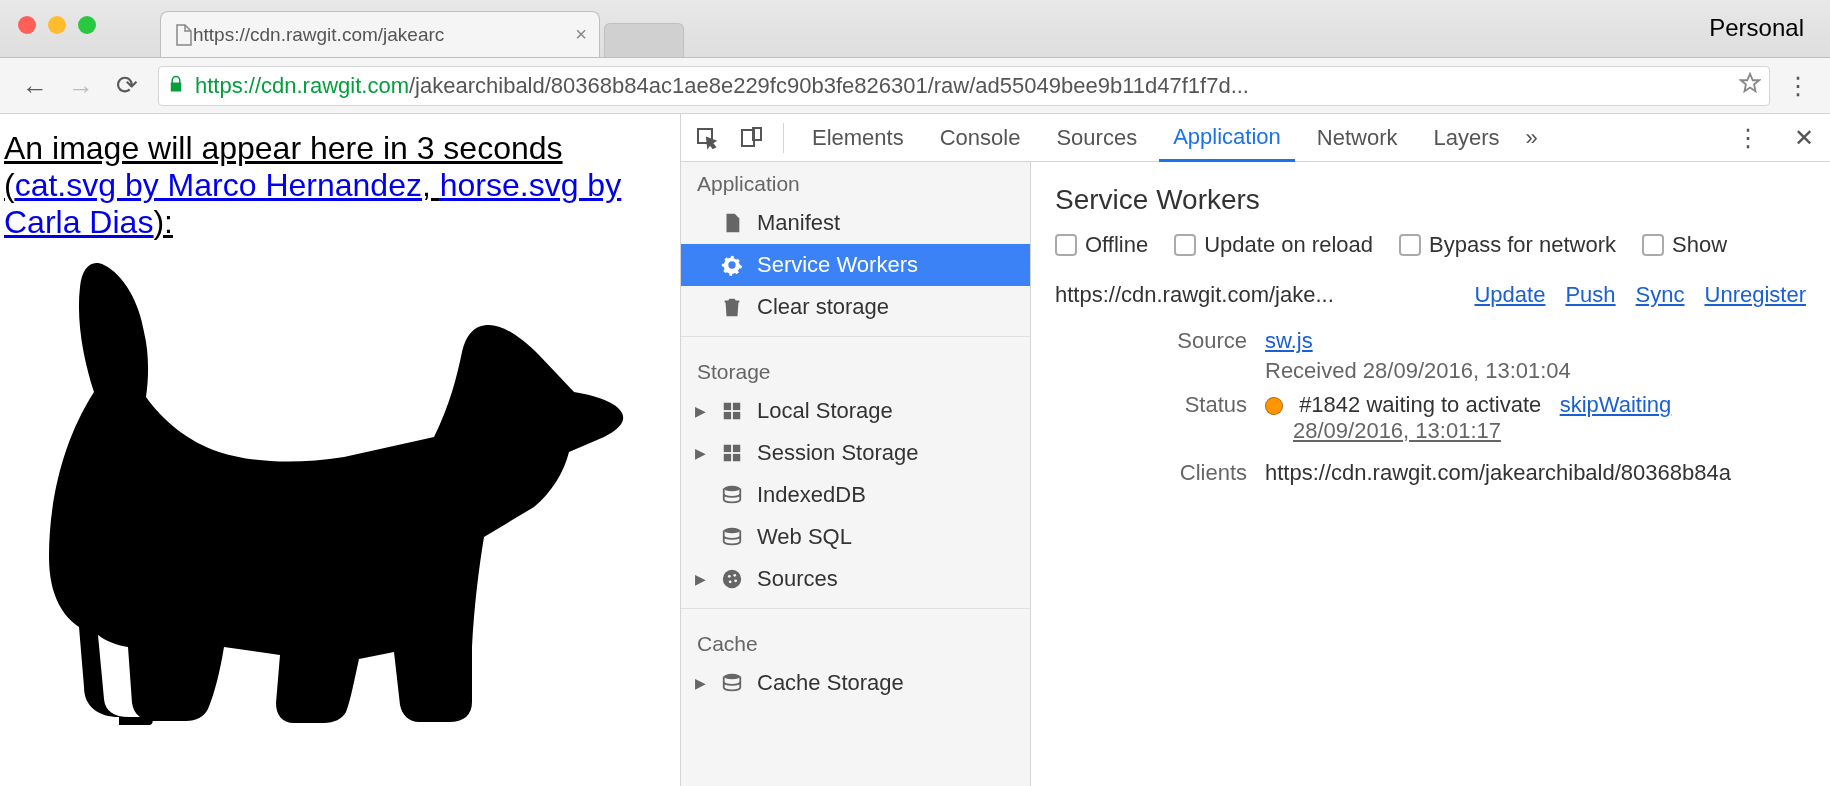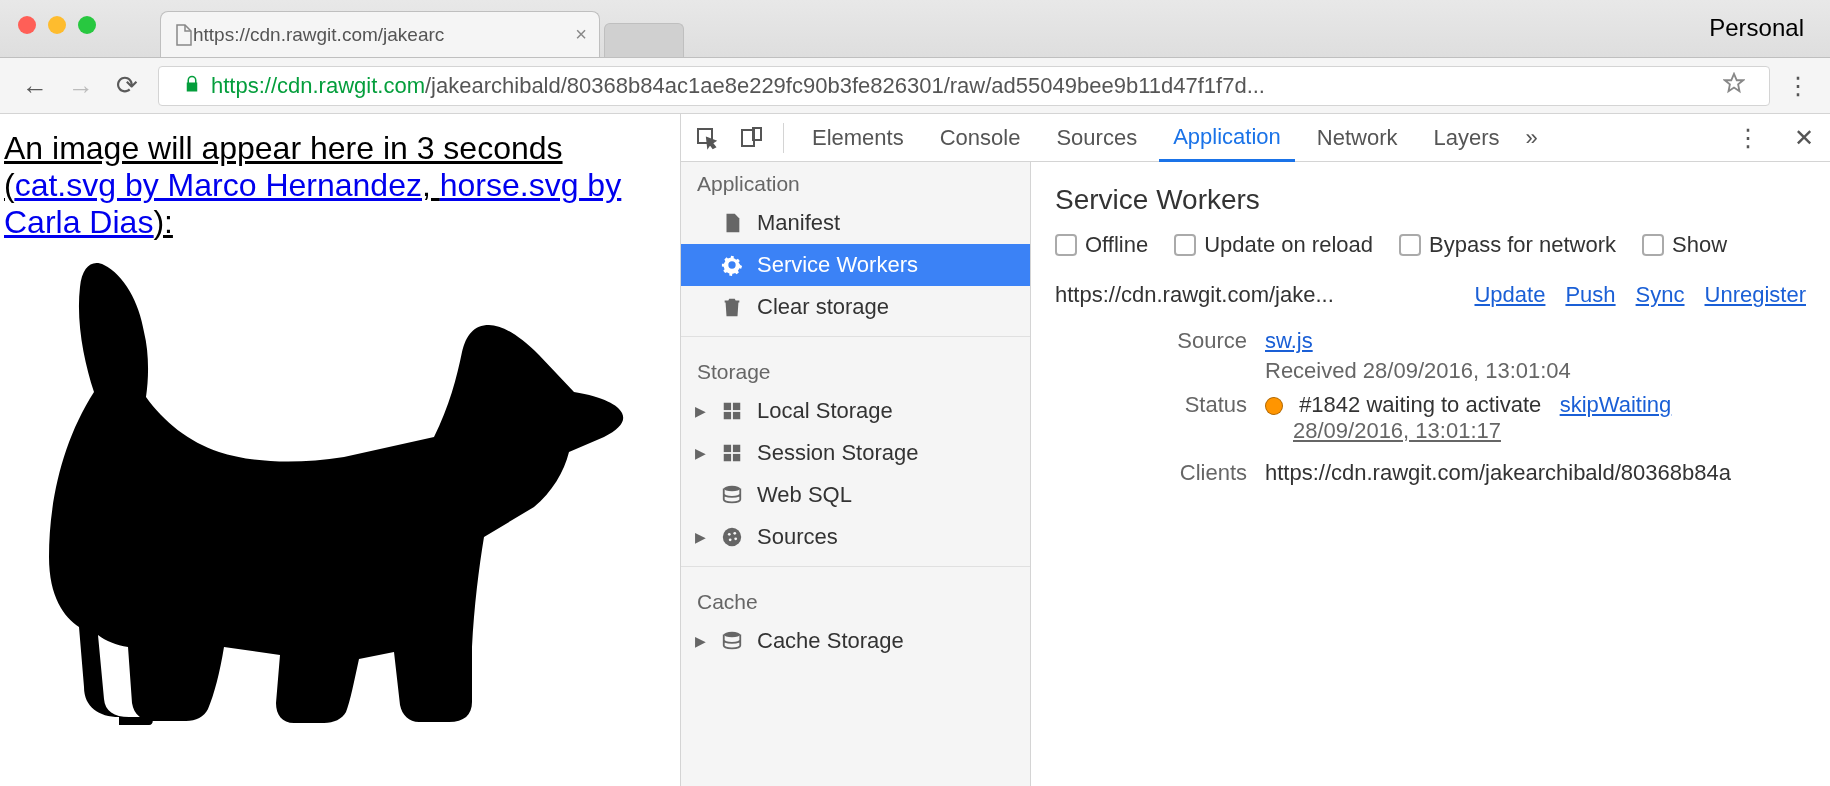--- a/index.html
+++ b/index.html
@@ -16,21 +16,21 @@
 .tab .doc-icon{ width:20px; height:24px; position:relative; }
 .tab .doc-icon svg{width:20px;height:24px;fill:none;stroke:#888;stroke-width:1.5;}
 .tab .close-x{margin-left:auto; color:#888; font-size:20px; cursor:pointer;}
 .ghost-tab{position:absolute; left:604px; bottom:0; width:80px; height:34px; background:#d0d0d0; border:1px solid #bfbfbf; border-bottom:none; border-radius:6px 6px 0 0;}
 .personal{position:absolute; right:26px; top:14px; font-size:24px; color:#000;}
 
 
 .toolbar { height:56px; background:#f5f5f5; border-bottom:1px solid #d4d4d4; display:flex; align-items:center; padding:0 20px; gap:16px; }
 .toolbar .navbtn{ color:#5a5a5a; font-size:26px; width:30px; text-align:center; cursor:pointer; }
 .toolbar .navbtn.disabled{color:#bcbcbc;}
-.omnibox{ flex:1; height:40px; background:#fff; border:1px solid #d4d4d4; border-radius:4px; display:flex; align-items:center; padding:0 24px; font-size:22px; gap:10px;text-align:center; }
+.omnibox{ flex:1; height:40px; background:#fff; border:1px solid #d4d4d4; border-radius:4px; display:flex; align-items:center; padding:0 8px; font-size:22px; gap:10px;text-align:center; }
 .lock-icon svg{width:18px;height:18px;fill:#049e3c;}
 .url-green{color:#049e3c;}
 .url-rest{color:#555;}
 .star-icon svg{width:22px;height:22px;fill:none;stroke:#888;stroke-width:2;}
 .menu-dots{font-size:24px; color:#555; cursor:pointer;}
 
 
 .workarea{ display:flex; height:calc(786px - 58px - 56px); }
 .page{ width:680px; padding:16px 4px; font-family: "Times New Roman", serif; font-size:32px; color:#000;text-decoration:underline; }
 .page a{color:#0000ee; text-decoration:underline;}
@@ -216,20 +216,29 @@
             </span>
           <span>Session Storage</span>
         </div>
         <div class="item">
           <span class="icon-slot">
               <svg viewBox="0 0 24 24">
                 <ellipse cx="12" cy="5" rx="9" ry="3"></ellipse>
                 <path d="M3 5v6c0 1.7 4 3 9 3s9-1.3 9-3V5M3 11v6c0 1.7 4 3 9 3s9-1.3 9-3v-6" fill="none" stroke="#666" stroke-width="2"></path>
               </svg>
             </span>
+          <span>IndexedDB</span>
+        </div>
+        <div class="item">
+          <span class="icon-slot">
+              <svg viewBox="0 0 24 24">
+                <ellipse cx="12" cy="5" rx="9" ry="3"></ellipse>
+                <path d="M3 5v6c0 1.7 4 3 9 3s9-1.3 9-3V5M3 11v6c0 1.7 4 3 9 3s9-1.3 9-3v-6" fill="none" stroke="#666" stroke-width="2"></path>
+              </svg>
+            </span>
           <span>Web SQL</span>
         </div>
         <div class="item">
           <span class="arrow">▶</span>
           <span class="icon-slot">
               <svg viewBox="0 0 24 24">
                 <circle cx="12" cy="12" r="10"></circle>
                 <circle cx="9" cy="9" r="1.5" fill="#f5f5f5"></circle>
                 <circle cx="15" cy="8" r="1.5" fill="#f5f5f5"></circle>
                 <circle cx="10" cy="15" r="1.5" fill="#f5f5f5"></circle>

